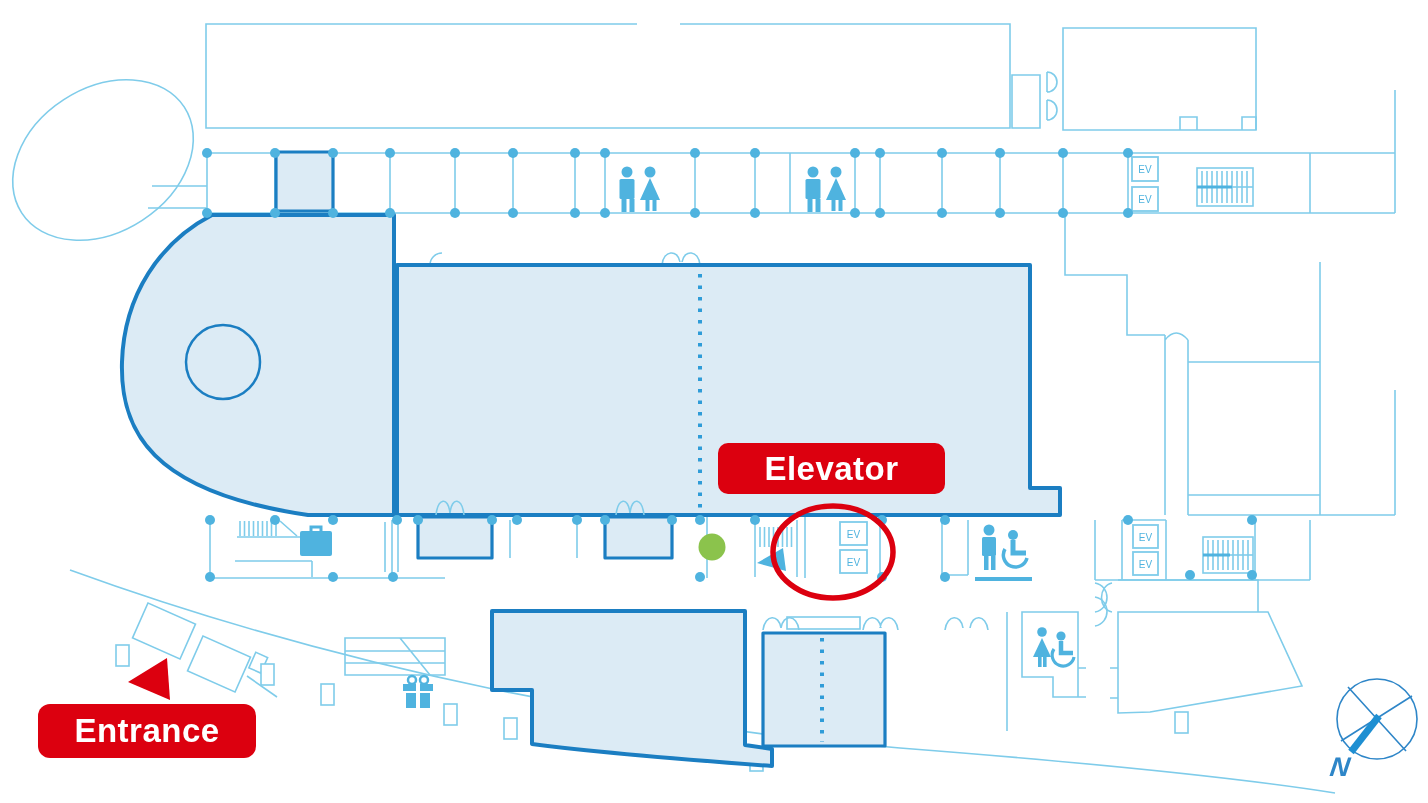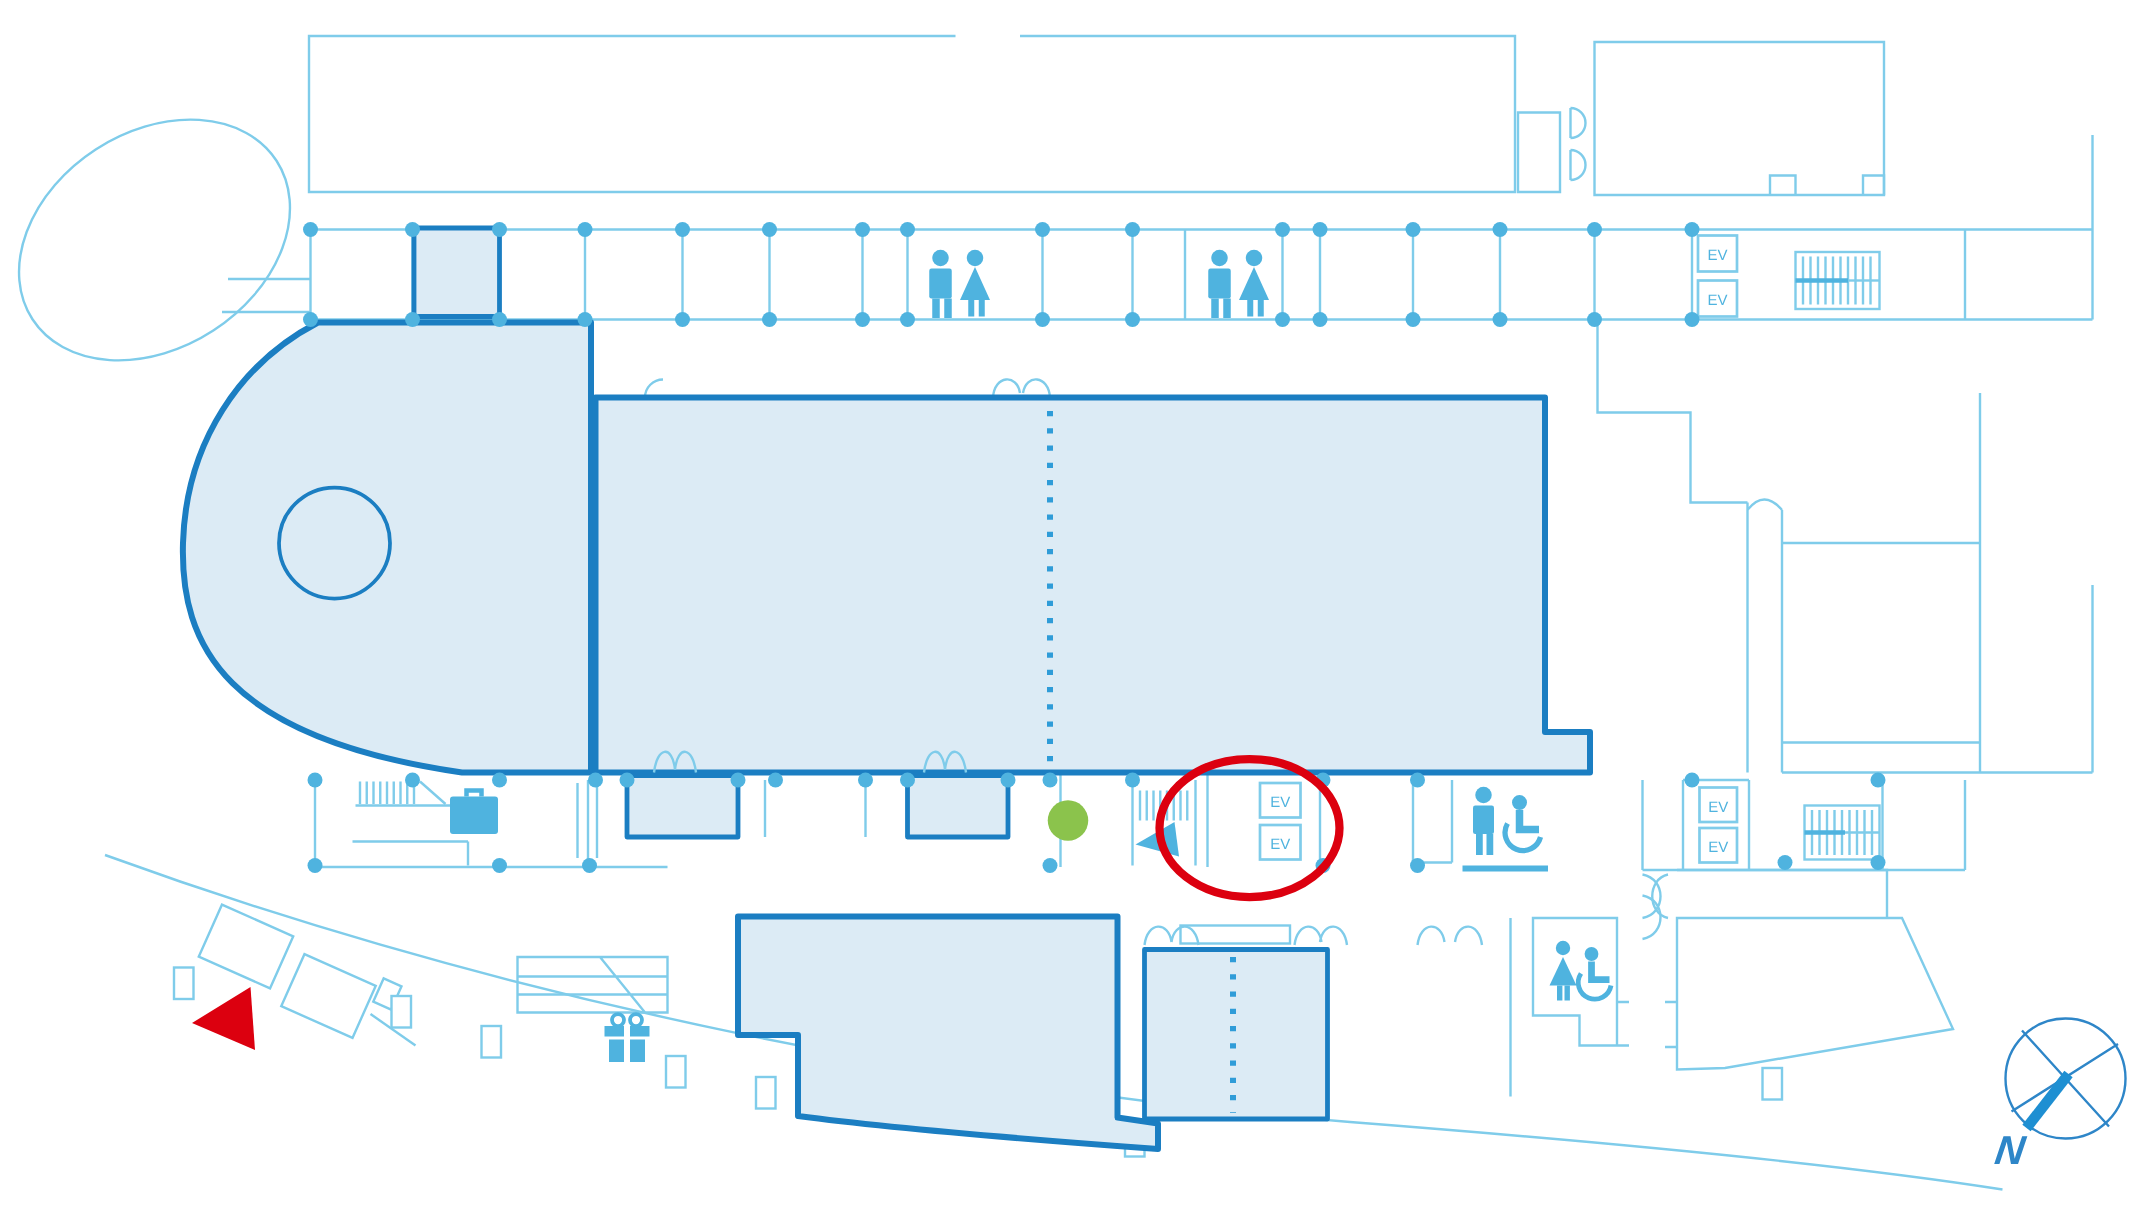--- a/index.html
+++ b/index.html
@@ -308,14 +308,16 @@
     <circle class="compass" cx="1377" cy="719" r="40"></circle>
     <path class="compass" d="M1348,687 L1406,751 M1341,741 L1412,696"></path>
     <path class="needle" d="M1379,716 L1351,752"></path>
   </g>
 
   <ellipse class="redring" cx="833" cy="552" rx="60" ry="46"></ellipse>
   <circle class="greendot" cx="712" cy="547" r="13.5"></circle>
   <polygon class="redshape" points="128,682 167,658 170,700"></polygon>
 </svg>
 
+<div id="elevator-label" class="callout red">Elevator</div>
+<div id="entrance-label" class="callout red">Entrance</div>
 <div id="north-label">N</div>
 </div>
 
 </body></html>

